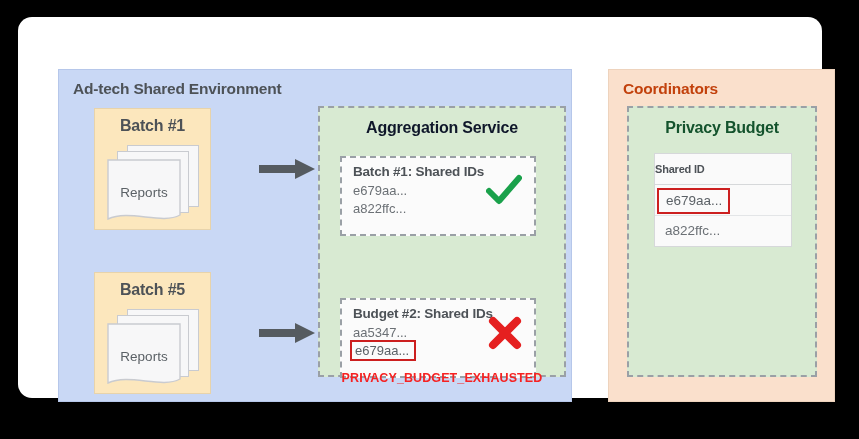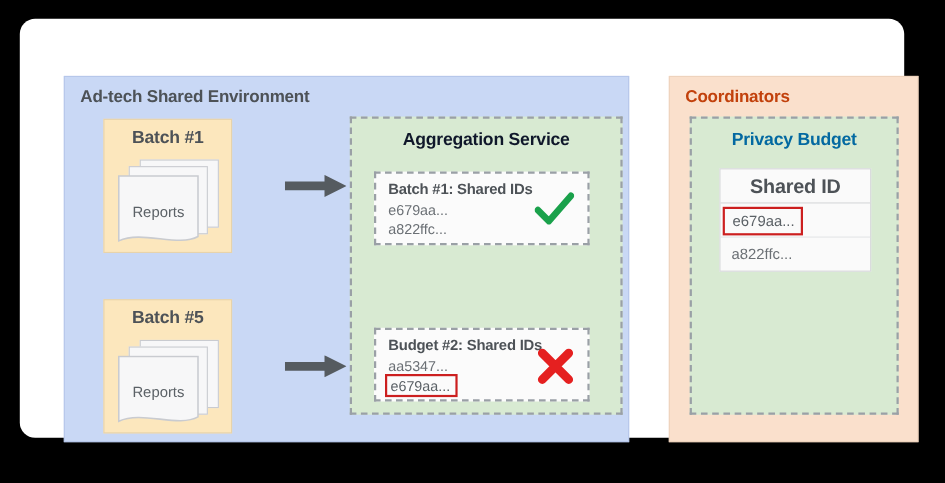--- a/index.html
+++ b/index.html
@@ -120,21 +120,21 @@
     text-align: center;
     font-size: 16px;
     font-weight: bold;
     color: #0f172a;
     letter-spacing: -0.2px;
   }
   .batch-card {
     position: absolute;
     left: 20px;
     width: 196px;
-    height: 67px;
+    height: 80px;
     background: #fbfbfb;
     border: 2px dashed #9aa0a6;
     box-sizing: border-box;
   }
   #batch1-card { top: 48px; }
   #batch2-card { top: 190px; }
   .bc-title {
     position: absolute;
     left: 11px;
     top: 6px;
@@ -203,37 +203,37 @@
     box-sizing: border-box;
   }
   .pb-title {
     position: absolute;
     top: 11px;
     left: 0;
     width: 100%;
     text-align: center;
     font-size: 16px;
     font-weight: bold;
-    color: #0369a1;
+    color: #14532d;
     letter-spacing: -0.2px;
   }
   .pb-table {
     position: absolute;
     left: 25px;
     top: 45px;
     width: 138px;
     background: #fafafa;
     border: 1px solid #d6d8da;
     box-sizing: border-box;
   }
   .pb-th {
     height: 30px;
     line-height: 30px;
-    text-align: center;
-    font-size: 18px;
+    text-align: left;
+    font-size: 11px;
     font-weight: bold;
     color: #4d5257;
     border-bottom: 1px solid #d6d8da;
     letter-spacing: -0.2px;
   }
   .pb-td {
     position: relative;
     height: 30px;
     line-height: 30px;
     padding-left: 10px;
@@ -306,20 +306,21 @@
 
         <div class="batch-card" id="batch2-card">
           <div class="bc-title">Budget #2: Shared IDs</div>
           <div class="bc-id row1">aa5347...</div>
           <div class="bc-id boxed">e679aa...</div>
           <svg class="mark" width="34" height="34" viewBox="0 0 34 34">
             <path d="M5 5 L29 29 M29 5 L5 29" fill="none" stroke="#e52020" stroke-width="8" stroke-linecap="round"></path>
           </svg>
         </div>
 
+        <div class="err-text">PRIVACY_BUDGET_EXHAUSTED</div>
       </div>
     </div>
 
     <div class="coord-panel">
       <div class="coord-title">Coordinators</div>
 
       <div class="pb-box">
         <div class="pb-title">Privacy Budget</div>
 
         <div class="pb-table">

